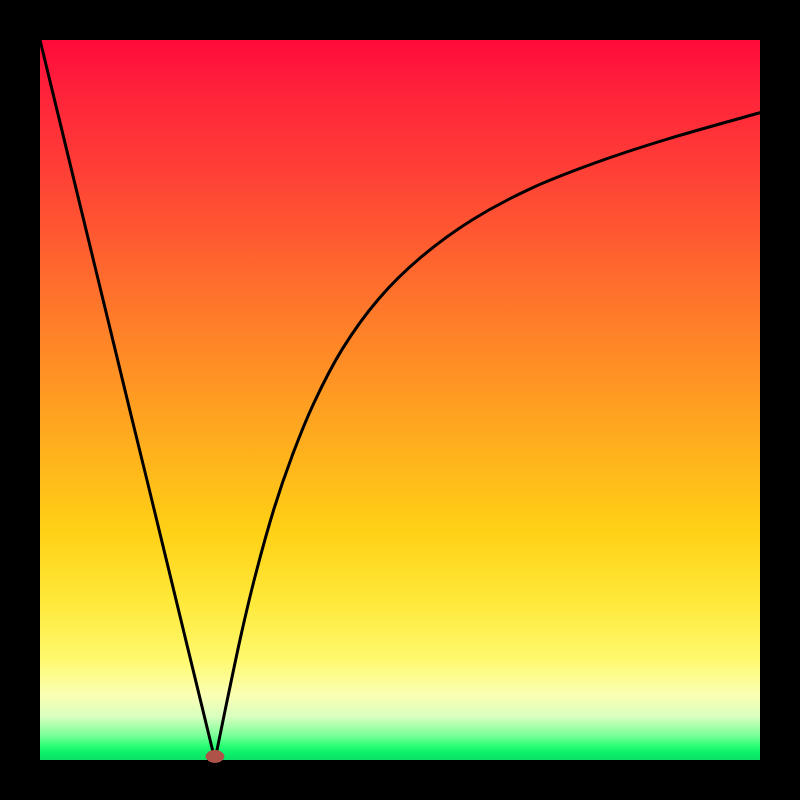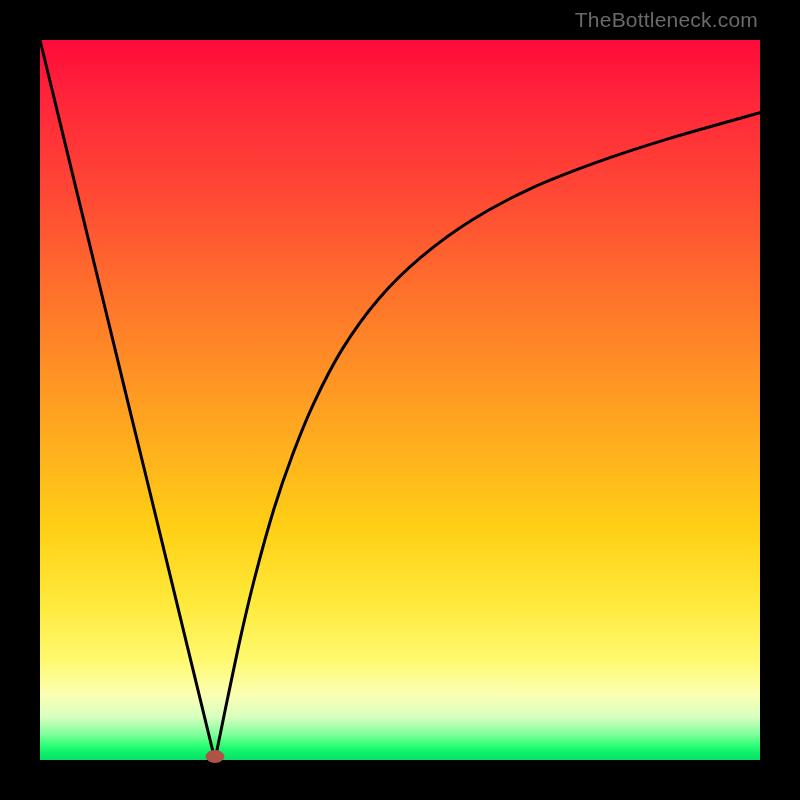--- a/index.html
+++ b/index.html
@@ -67,21 +67,20 @@
   }
   .marker {
     fill: #af5248;
     stroke: #af5248;
   }
 </style>
 </head>
 <body>
 
 <div class="frame">
-  <div class="watermark">TheBottleneck.com</div>
   <div class="plot-area">
     <svg viewBox="0 0 720 720">
       <path id="path-left" class="curve" d="M 0.00 0.00 L 18.00 74.16 L 36.00 148.32 L 54.00 222.48 L 72.00 296.64 L 90.00 370.80 L 108.00 444.24 L 126.00 518.40 L 144.00 592.56 L 162.00 666.72 L 174.96 720.00"></path>
       <path id="path-right" class="curve" d="M 174.96 720.00 C 177.16 709.24, 182.40 683.18, 187.20 660.24 C 192.00 637.30, 196.42 615.50, 201.60 592.56 C 206.78 569.62, 210.17 555.09, 216.00 532.80 C 221.83 510.51, 227.52 489.72, 234.00 468.72 C 240.48 447.72, 244.87 435.08, 252.00 416.16 C 259.13 397.24, 264.53 382.91, 273.60 363.60 C 282.67 344.29, 290.74 327.67, 302.40 308.88 C 314.06 290.09, 324.14 275.79, 338.40 259.20 C 352.66 242.61, 364.75 230.98, 381.60 216.72 C 398.45 202.46, 412.56 192.18, 432.00 180.00 C 451.44 167.82, 467.57 159.28, 489.60 149.04 C 511.63 138.80, 529.78 132.06, 554.40 123.12 C 579.02 114.18, 596.59 108.43, 626.40 99.36 C 656.21 90.29, 703.15 77.52, 720.00 72.72"></path>
       <ellipse id="min-marker" class="marker" cx="174.96" cy="716.40" rx="9" ry="6"></ellipse>
     </svg>
   </div>
 </div>
 
 </body></html>

